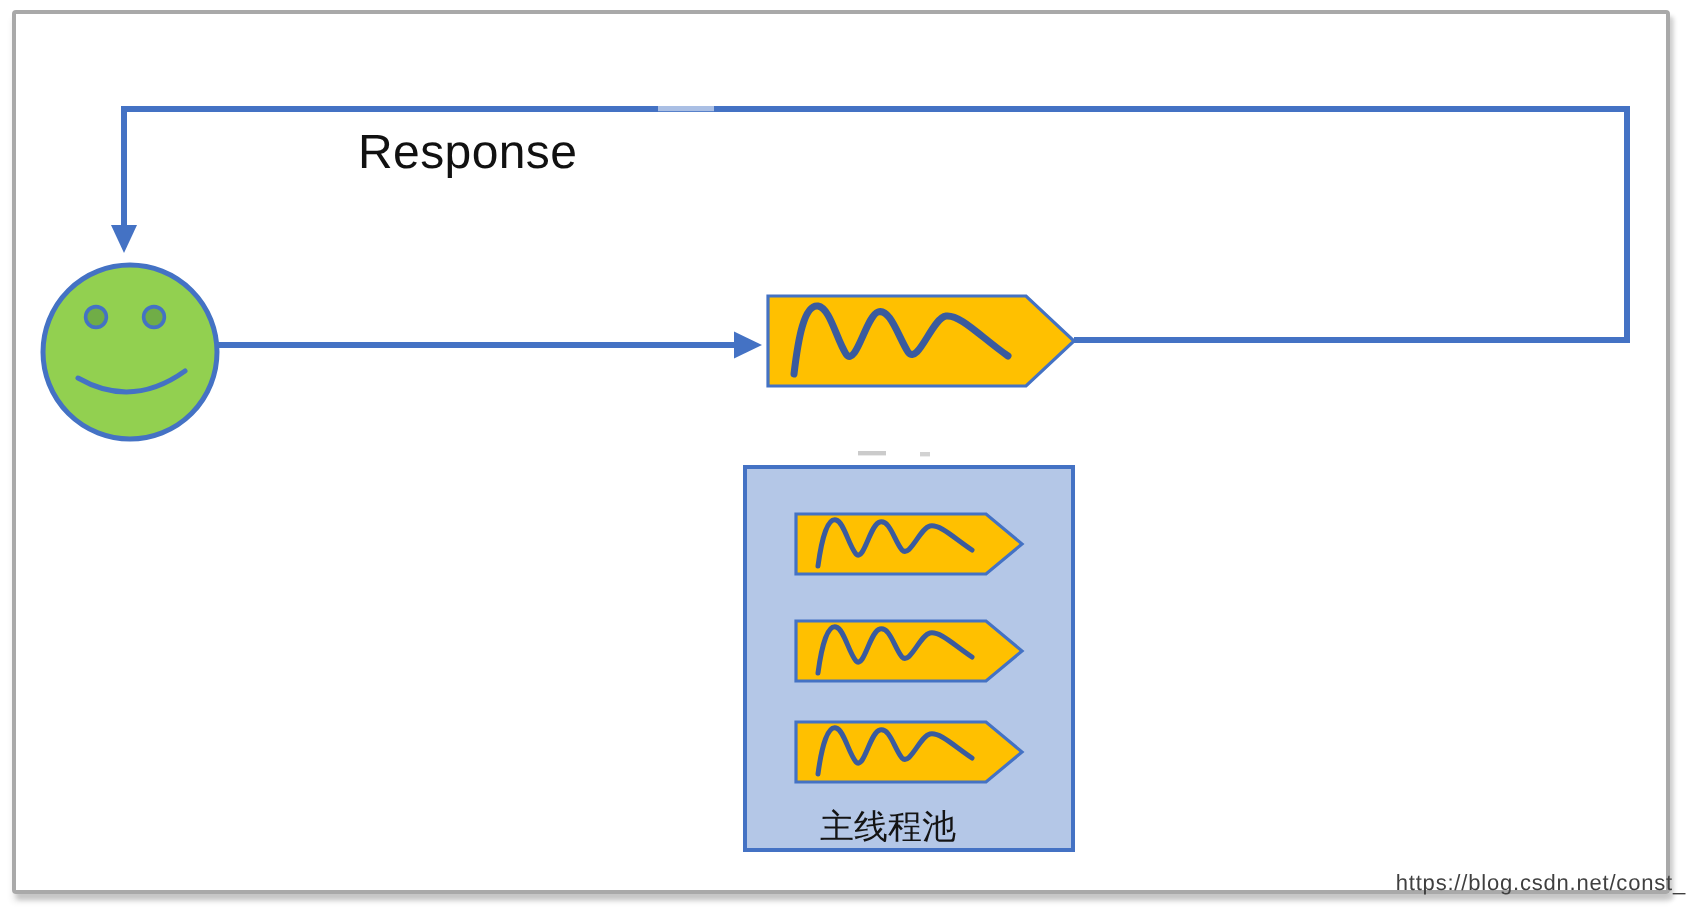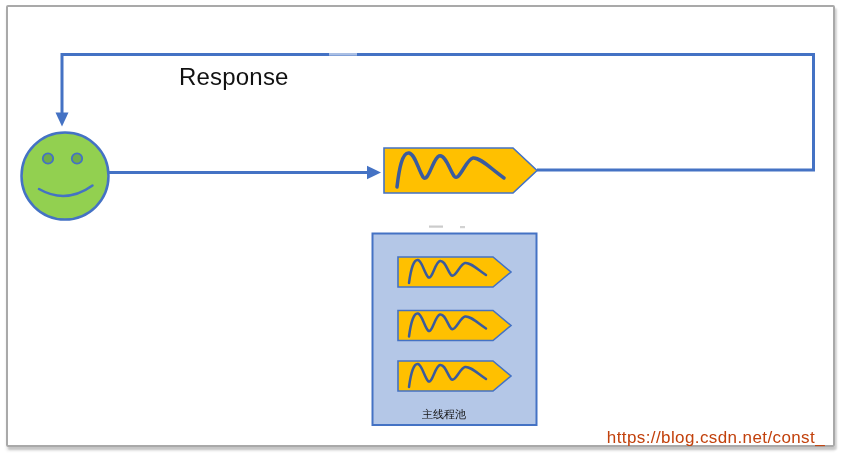--- a/index.html
+++ b/index.html
@@ -23,26 +23,26 @@
   .eye{stroke:#4472c4;stroke-width:1.8;}
   .smile{fill:none;stroke:#4472c4;stroke-width:2.5;stroke-linecap:round;}
   .thread{stroke:#4472c4;stroke-width:1.6;stroke-linejoin:miter;}
   .wave{fill:none;stroke-width:3.5;stroke-linecap:round;}
   .wave-s{fill:none;stroke-width:2.5;stroke-linecap:round;}
   .pool{stroke:#4472c4;stroke-width:2;}
   .label{position:absolute;color:#111;white-space:nowrap;}
   .label.big{font-size:24px;line-height:28px;letter-spacing:0.2px;}
   .pool-label{
     position:absolute;left:372px;top:404px;width:144px;
-    text-align:center;font-size:11px;line-height:20px;color:#141414;
+    text-align:center;font-size:17px;line-height:20px;color:#141414;
   }
   .watermark{
-    position:absolute;right:19px;bottom:7px;
-    font-size:17px;letter-spacing:0.4px;
-    color:#c2410c;white-space:nowrap;
+    position:absolute;right:1px;bottom:7px;
+    font-size:11px;letter-spacing:0.4px;
+    color:#404040;white-space:nowrap;
   }
 </style>
 </head>
 <body>
 
 <div class="canvas">
 
   <div class="frame"></div>
 
   <svg class="art" width="844" height="455" viewBox="0 0 844 455">

